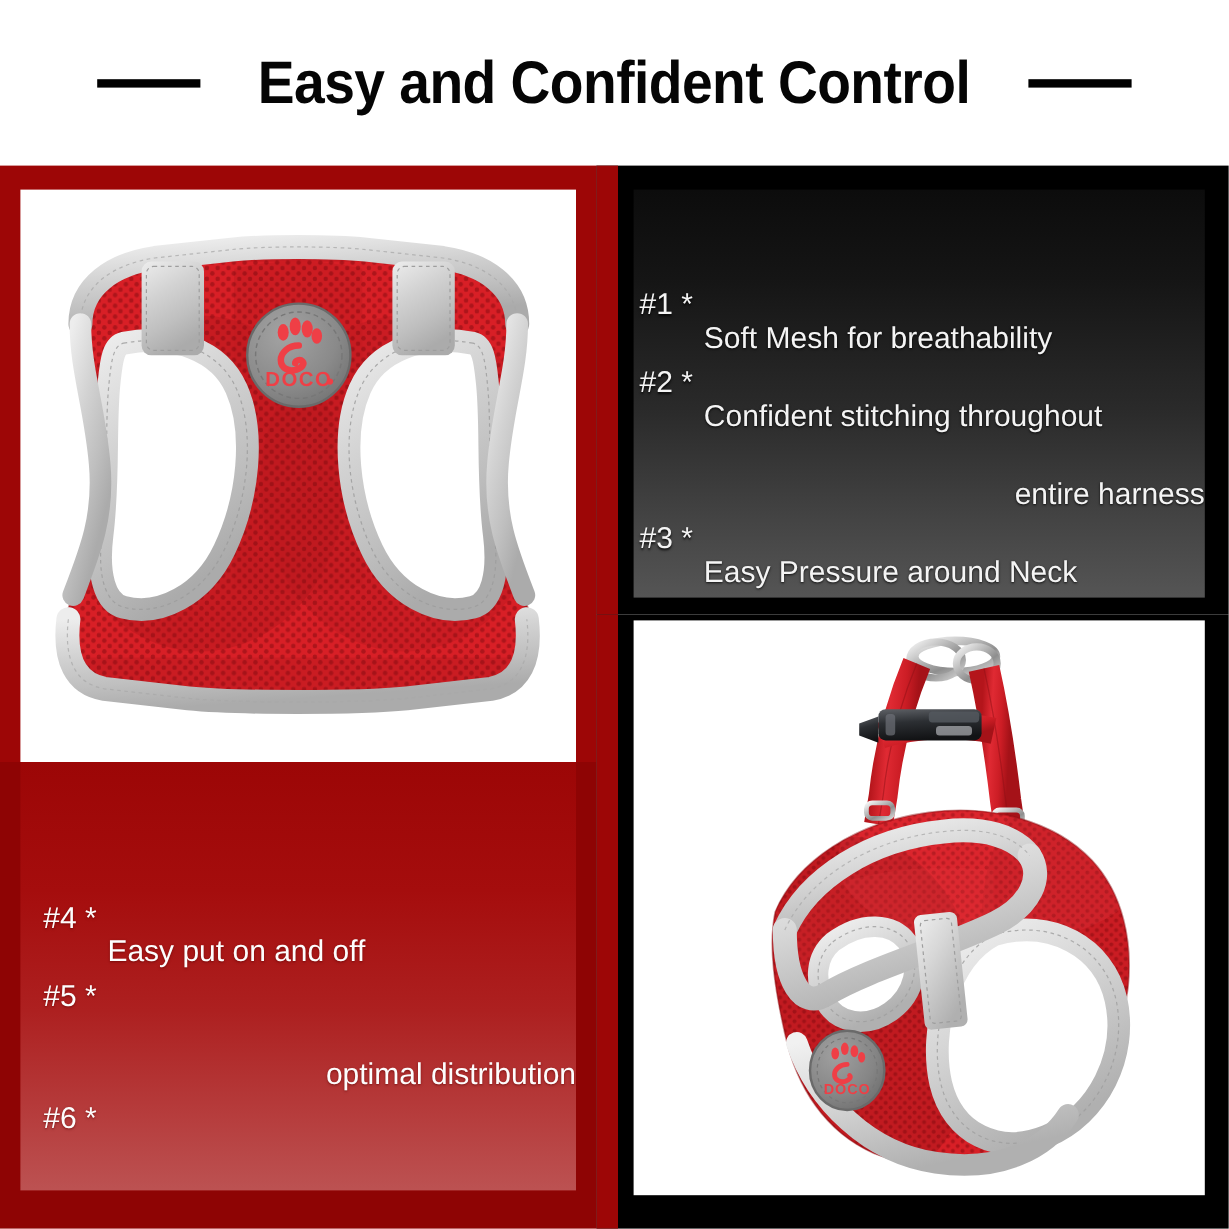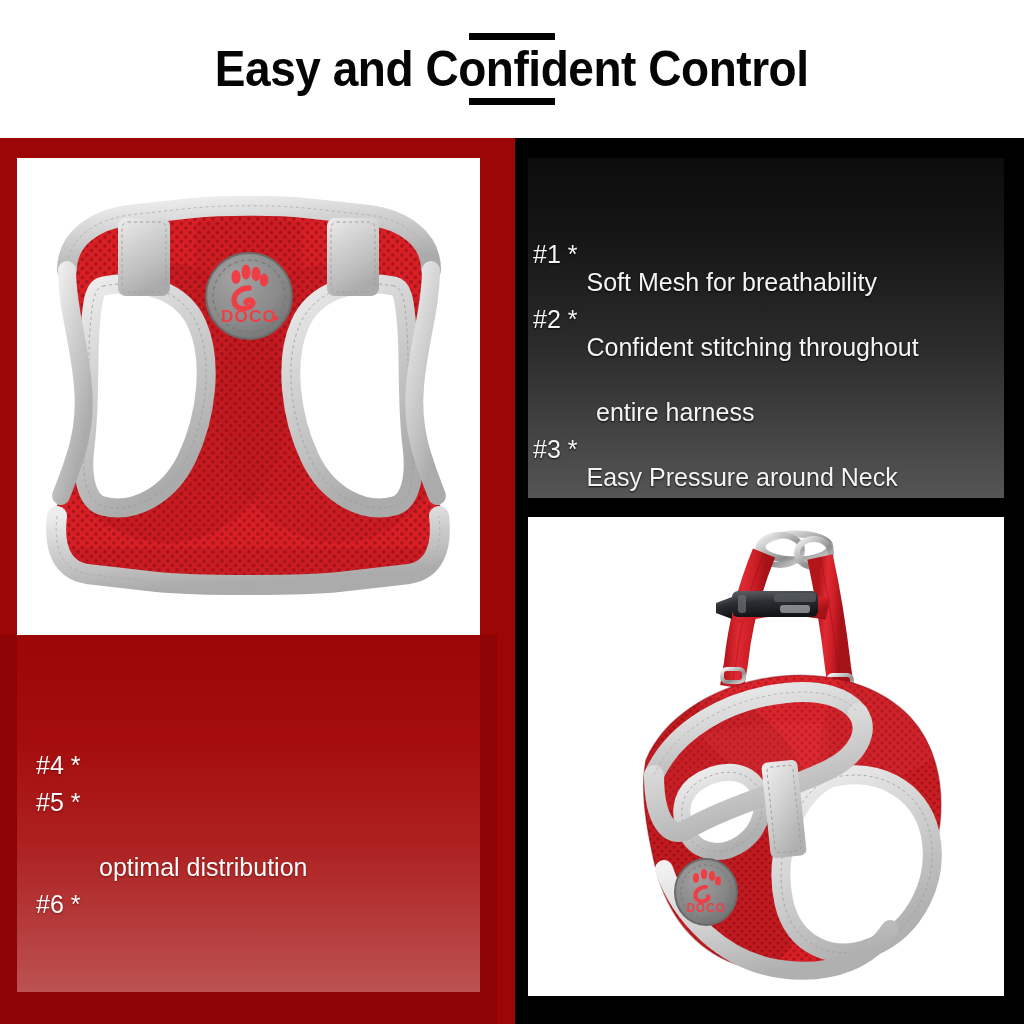--- a/index.html
+++ b/index.html
@@ -8,21 +8,21 @@
     background:#ffffff;
     font-family:"Liberation Sans", sans-serif;
     position:relative;
     overflow:hidden;
   }
 
   
   #title-bar {
     position:absolute; left:0; top:0; width:1024px; height:138px;
     background:#ffffff;
-    display:flex; align-items:center; justify-content:center;flex-direction:column;
+    display:flex; align-items:center; justify-content:center;
   }
   .title-dash {
     height:7px; width:86px; background:#000000; flex:0 0 auto;
   }
   #title-text {
     font-size:50px; font-weight:bold; color:#050505;
     letter-spacing:-0.5px;
     transform:scaleX(0.92);
     white-space:nowrap;
     padding:0 22px;
@@ -81,21 +81,21 @@
 
   
   .feature-row {
     display:flex;
     font-size:25px;
     line-height:37px;
     white-space:pre;
   }
   .feature-tag { flex:0 0 auto; padding-right:9px; }
   .feature-text { flex:0 0 auto;margin-top:28px; }
-  .feature-cont { padding-left:63px; }
+  .feature-cont { padding-left:63px;justify-content:flex-end; }
 
   #features-top-grad .feature-row,
   #features-top-grad .feature-cont {
     color:#f4f4f4;
     text-shadow:0 1px 2px rgba(0,0,0,0.85);
   }
   #features-bottom-grad .feature-row,
   #features-bottom-grad .feature-cont {
     color:#fdfdfd;
     text-shadow:0 1px 2px rgba(90,0,0,0.65);
@@ -299,20 +299,21 @@
     </div>
 
   </div>
 </div>
 
 <div id="panel-features-bottom">
   <div id="features-bottom-grad">
 
     <div class="feature-row">
       <span class="feature-tag">#4 *</span>
+      <span class="feature-text">Easy put on and off</span>
     </div>
 
     <div class="feature-row">
       <span class="feature-tag">#5 *</span>
     </div>
     <div class="feature-row feature-cont">
       <span class="feature-text">optimal distribution</span>
     </div>
 
     <div class="feature-row">

